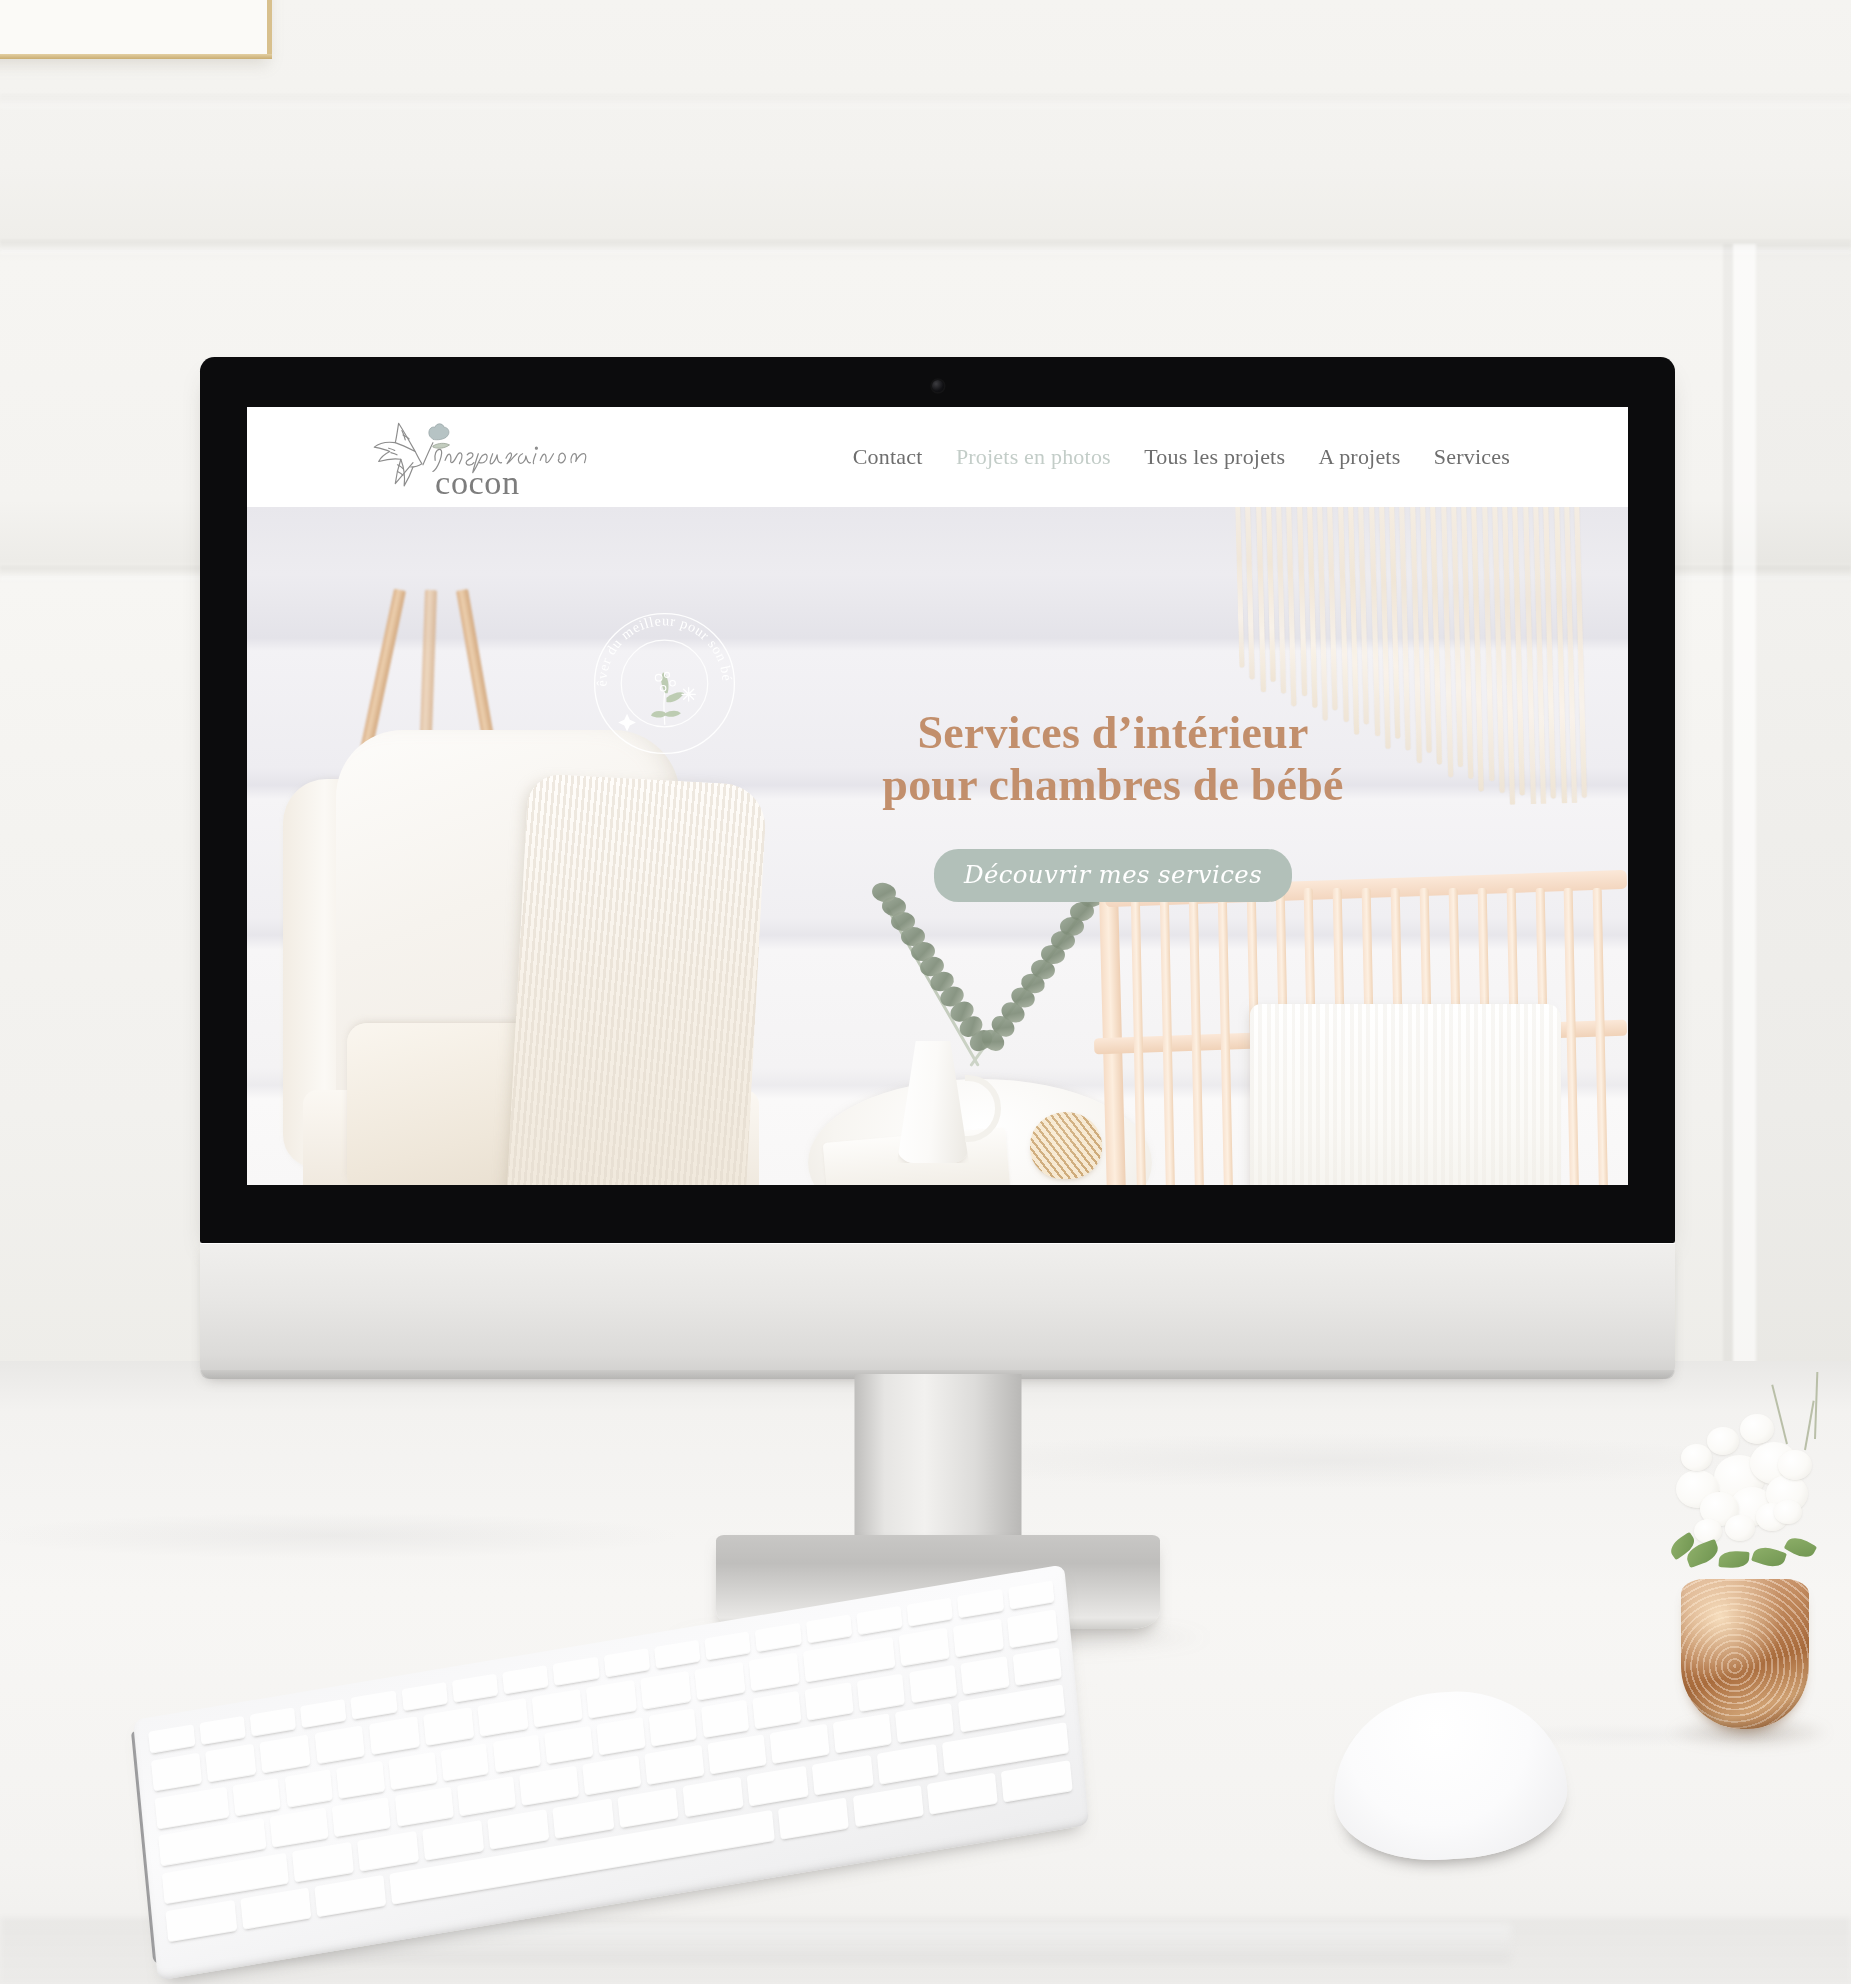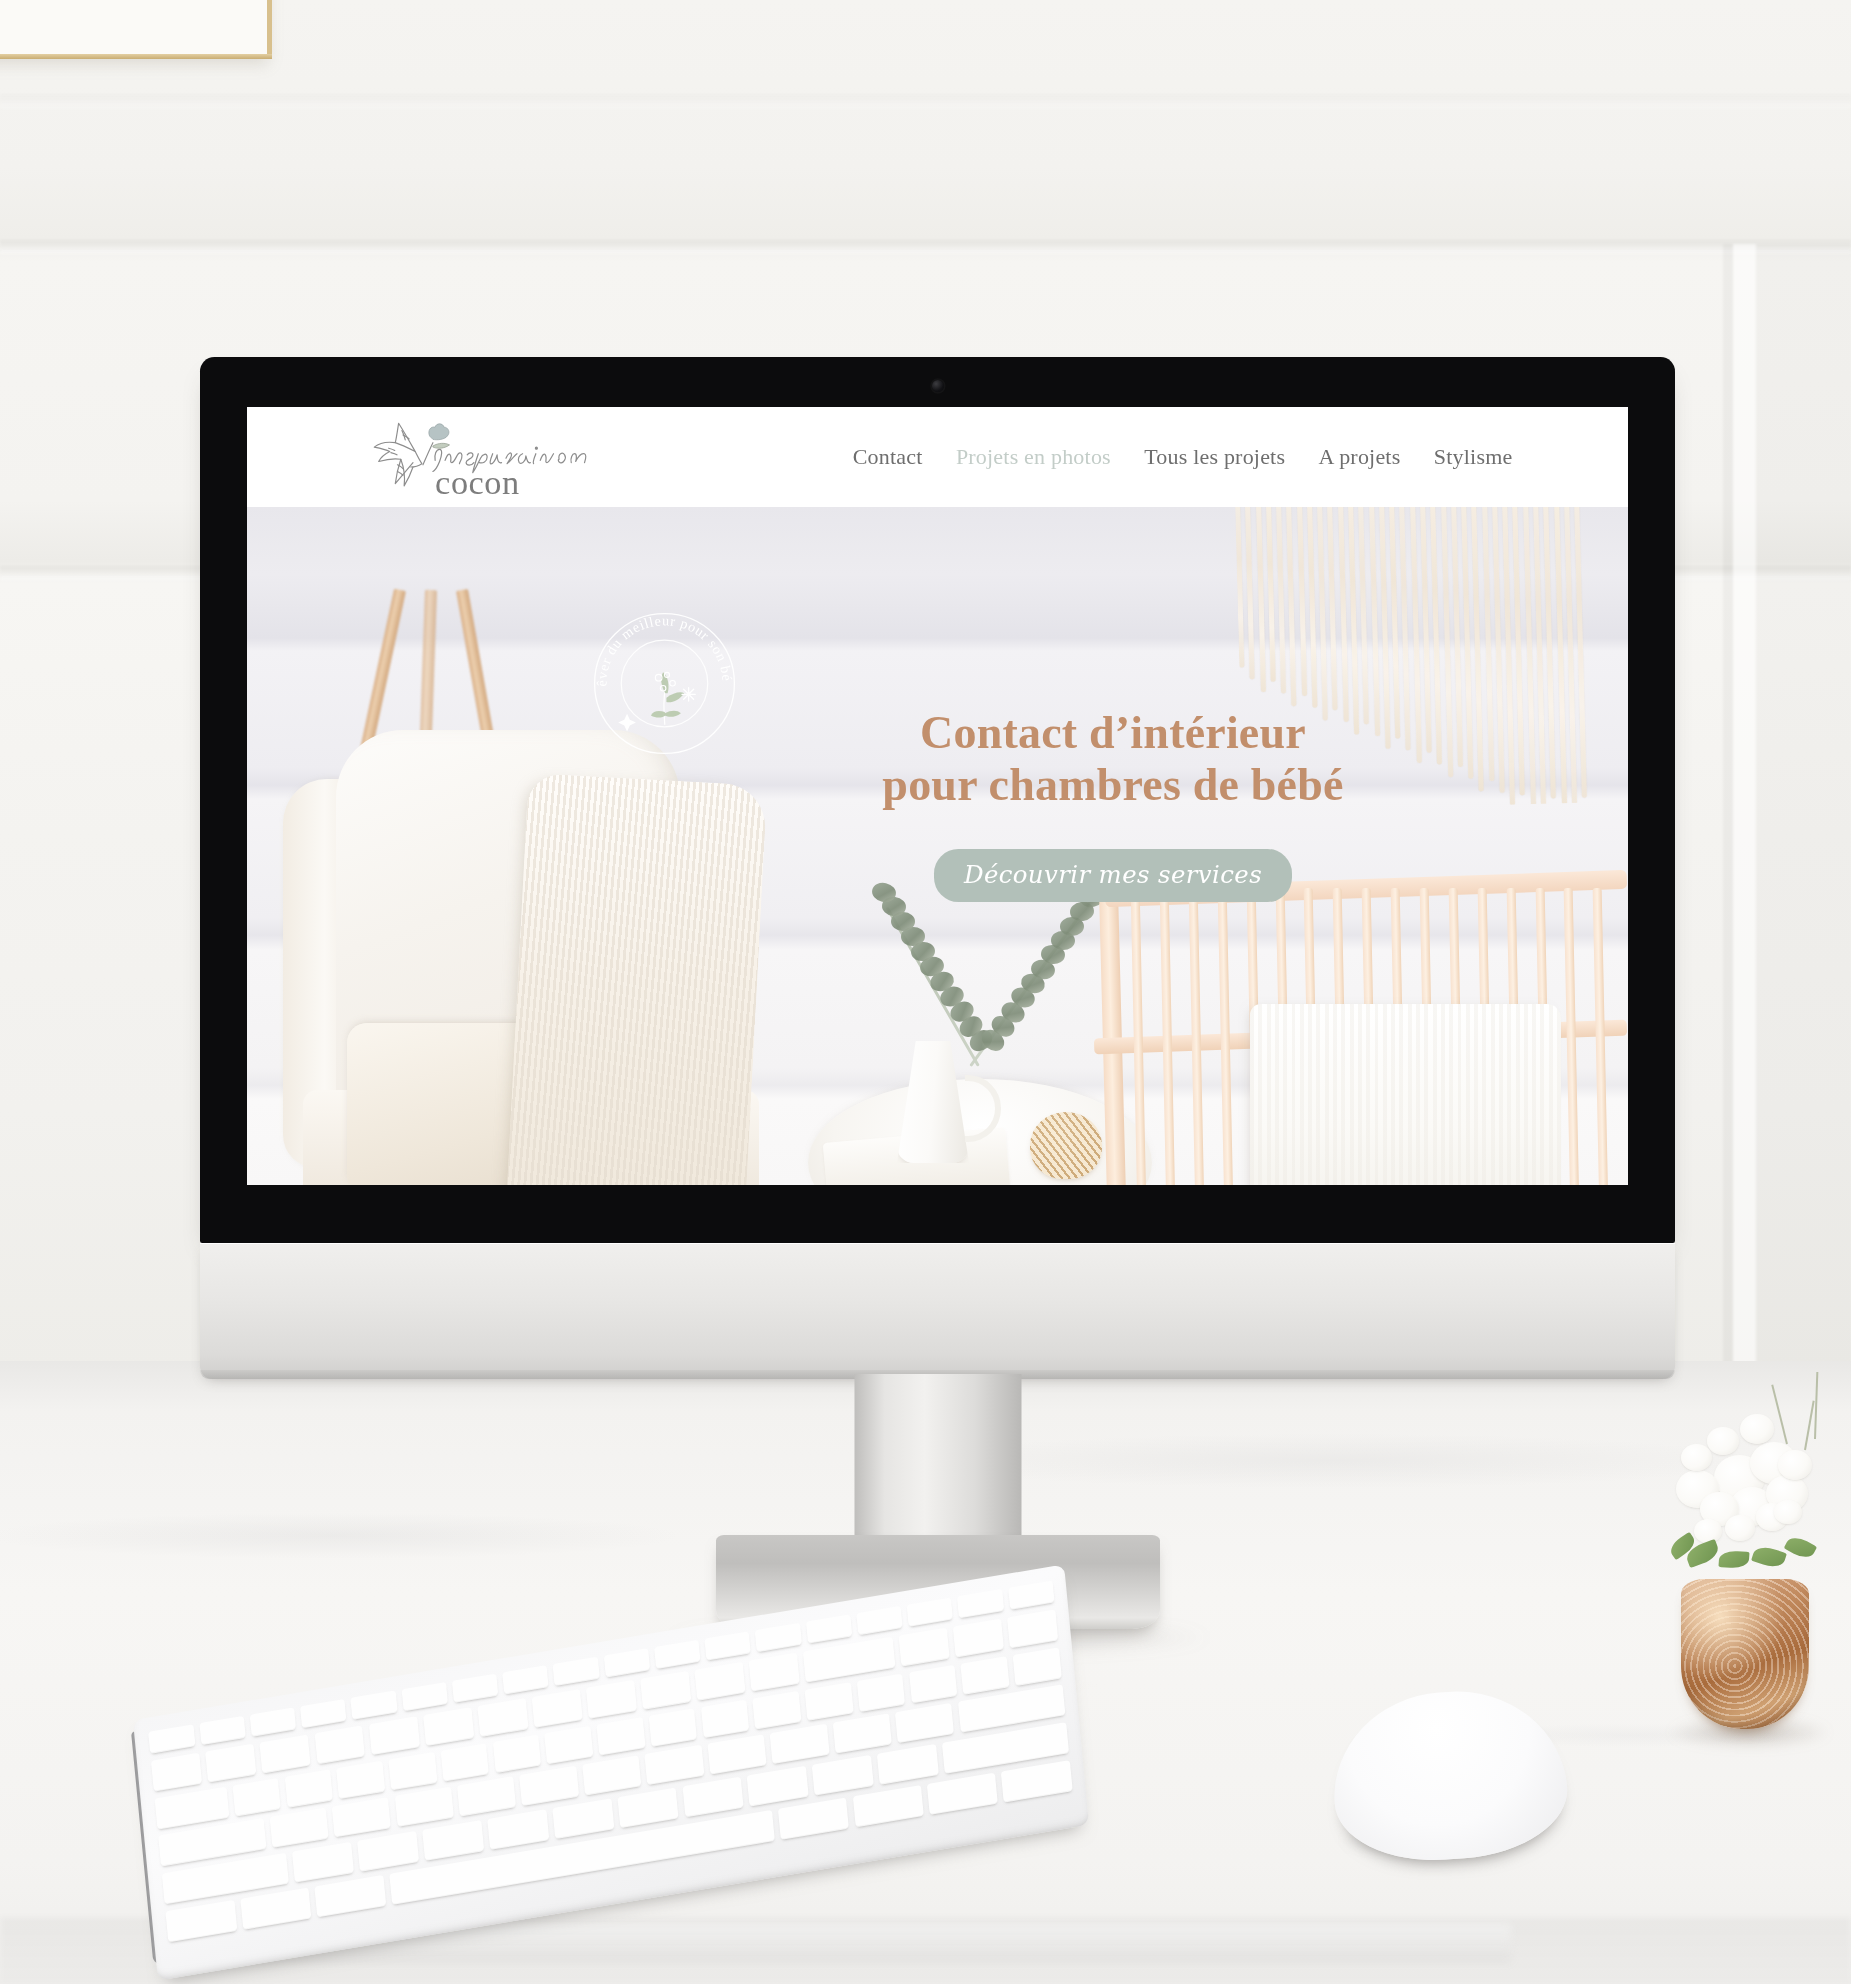--- a/index.html
+++ b/index.html
@@ -487,21 +487,21 @@
 
                 <text x="128" y="142" font-family="Liberation Serif, serif" font-size="62" fill="#7d7d7d" letter-spacing="1">cocon</text>
               </svg>
             </div>
 
             <nav class="nav">
               <span class="nav-item">Contact</span>
               <span class="nav-item muted">Projets en photos</span>
               <span class="nav-item">Tous les projets</span>
               <span class="nav-item">A projets</span>
-              <span class="nav-item">Stylisme</span>
+              <span class="nav-item">Services</span>
             </nav>
           </div>
 
           <div class="hero">
             <div class="hero-wall"></div>
 
             <div class="macrame" id="macrame">
                 <div class="strand" style="left: 0px; height: 167px; opacity: 0.82;"></div>
                 <div class="strand" style="left: 10.3px; height: 179px; opacity: 0.86;"></div>
                 <div class="strand" style="left: 20.6px; height: 192px; opacity: 0.9;"></div>
@@ -632,21 +632,21 @@
                   <circle cx="130" cy="141" r="5" fill="none" stroke="#ffffff" stroke-width="2"></circle>
                   <g stroke="#ffffff" stroke-width="2.4" stroke-linecap="round">
                     <path d="M176 140 L176 164 M164 152 L188 152 M167 143 L185 161 M185 143 L167 161"></path>
                   </g>
                   <path d="M60 198 l5 -11 5 11 11 5 -11 5 -5 11 -5 -11 -11 -5Z" fill="#ffffff"></path>
                 </g>
               </svg>
             </div>
 
             <div class="hero-copy">
-              <div class="hero-title">Contact d’intérieur</div>
+              <div class="hero-title">Services d’intérieur</div>
               <div class="hero-title">pour chambres de bébé</div>
               <button class="cta">Découvrir mes services</button>
             </div>
 
           </div>
         </div>
       </div>
     </div>
 
     <div class="imac-chin"></div>

